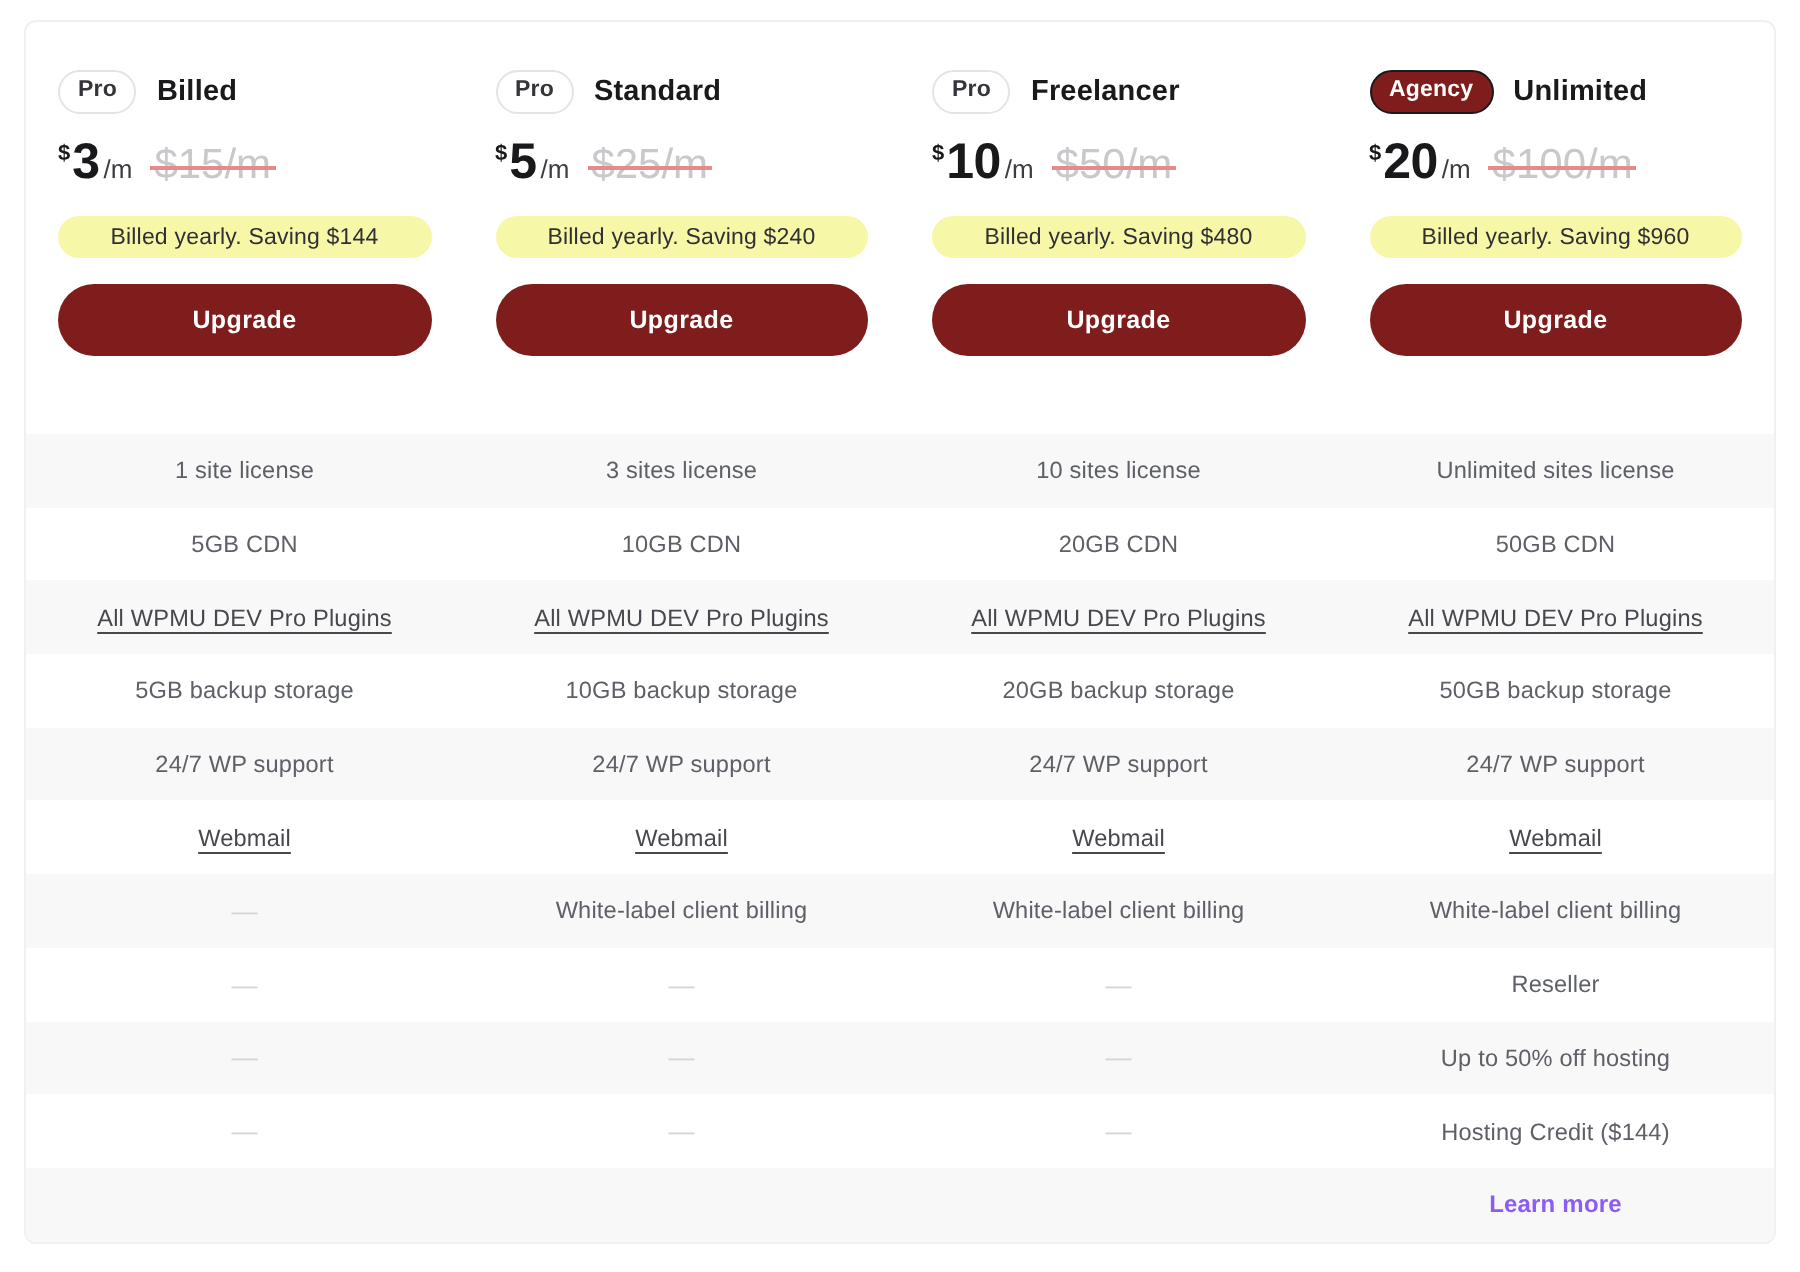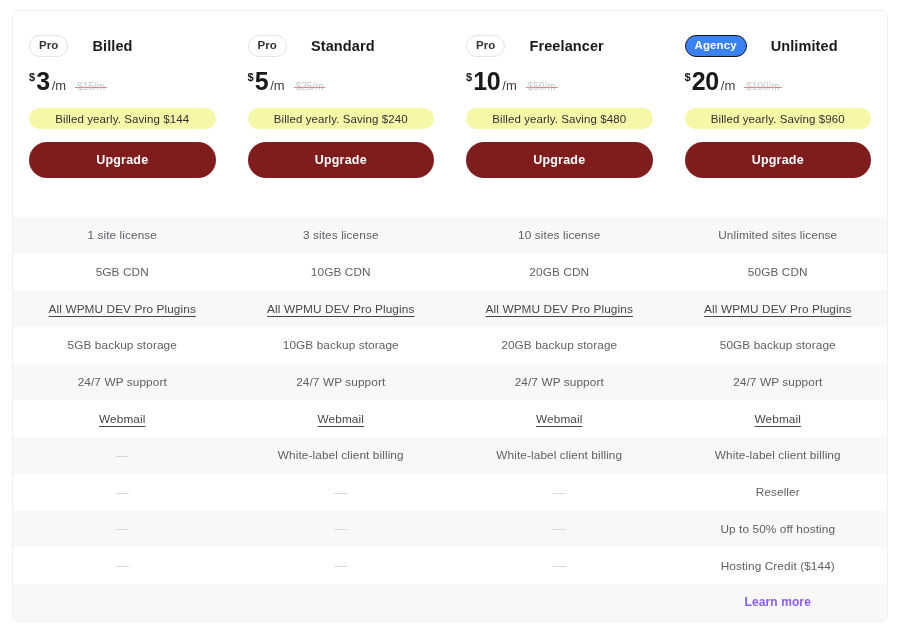--- a/index.html
+++ b/index.html
@@ -28,42 +28,42 @@
     height: 206px;
   }
   .plan-card {
     width: 25%;
     padding: 23px 16px 0 16px;
   }
 
   .plan-title-line {
     display: flex;
     align-items: center;
-    gap: 24px;
+    gap: 10px;
     height: 24px;
   }
   .badge {
     display: inline-flex;
     align-items: center;
     justify-content: center;
     height: 22px;
     padding: 0 9px;
     border-radius: 11px;
     font-size: 11.5px;
     font-weight: 600;
     letter-spacing: .1px;
     line-height: 1;
   }
   .badge.pro {
     background: #ffffff;
     border: 1px solid #e2e4e7;
     color: #333538;
   }
   .badge.agency {
-    background: #3b82f6;
+    background: #7f1d1d;
     border: 1px solid #19191c;
     color: #ffffff;
   }
   .plan-name {
     font-size: 14.5px;
     font-weight: 700;
     color: #1a1a1c;
     letter-spacing: .1px;
   }
 
@@ -88,21 +88,21 @@
     letter-spacing: -.3px;
     line-height: 1;
   }
   .per {
     font-size: 13px;
     font-weight: 400;
     color: #3b3d40;
     margin-left: 2px;
   }
   .old-price {
-    font-size: 10px;
+    font-size: 21px;
     font-weight: 400;
     color: #c9c9cd;
     margin-left: 11px;
     position: relative;
     white-space: nowrap;
   }
   .old-price::after {
     content: "";
     position: absolute;
     left: -2px; right: -2px;

